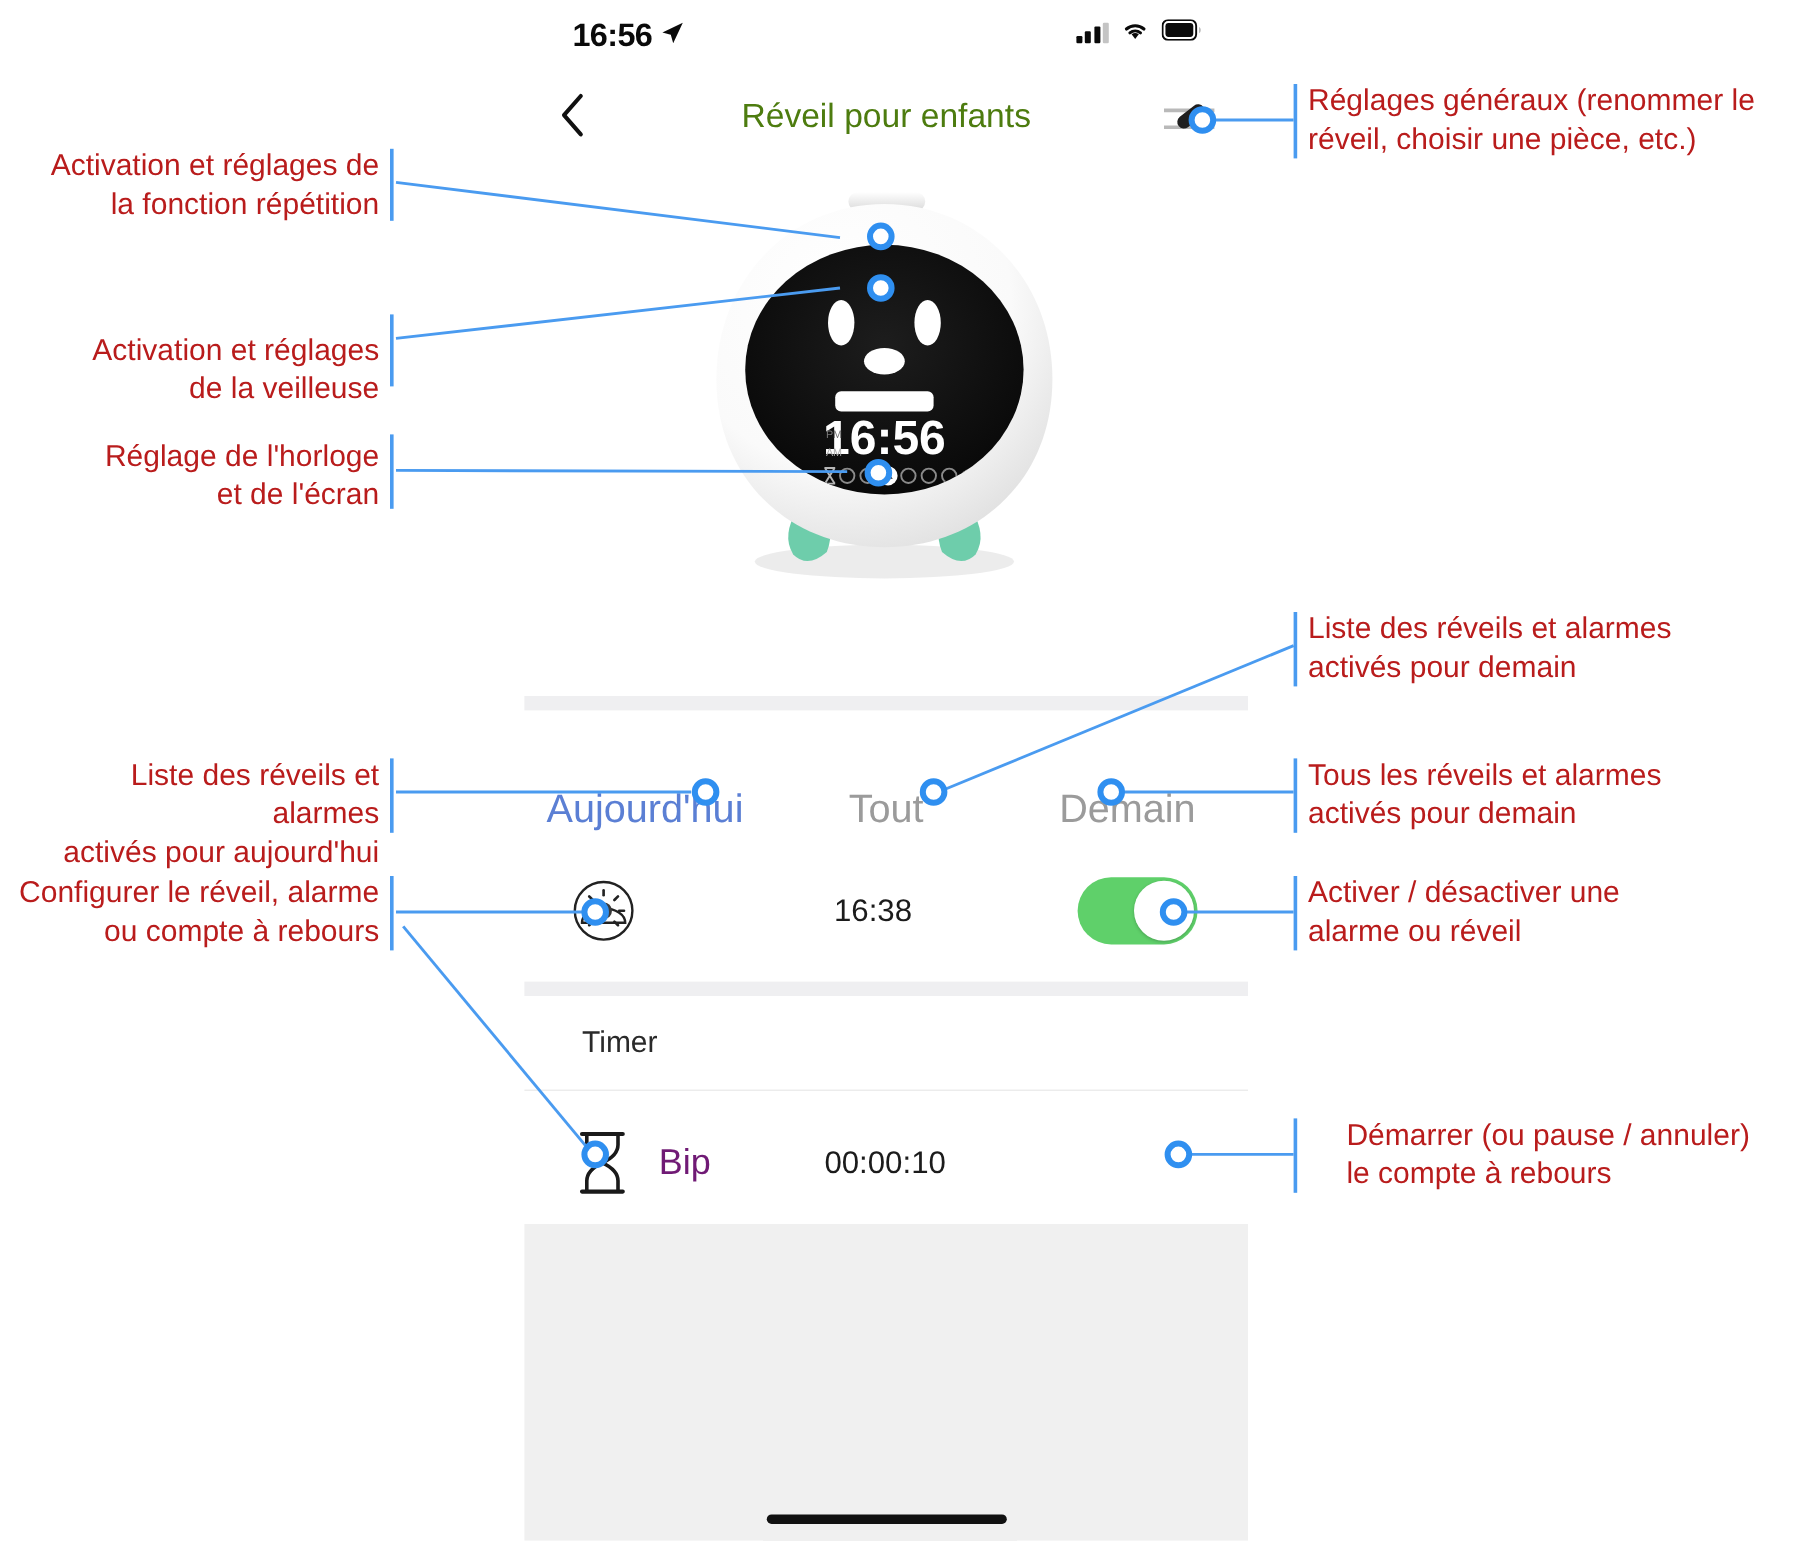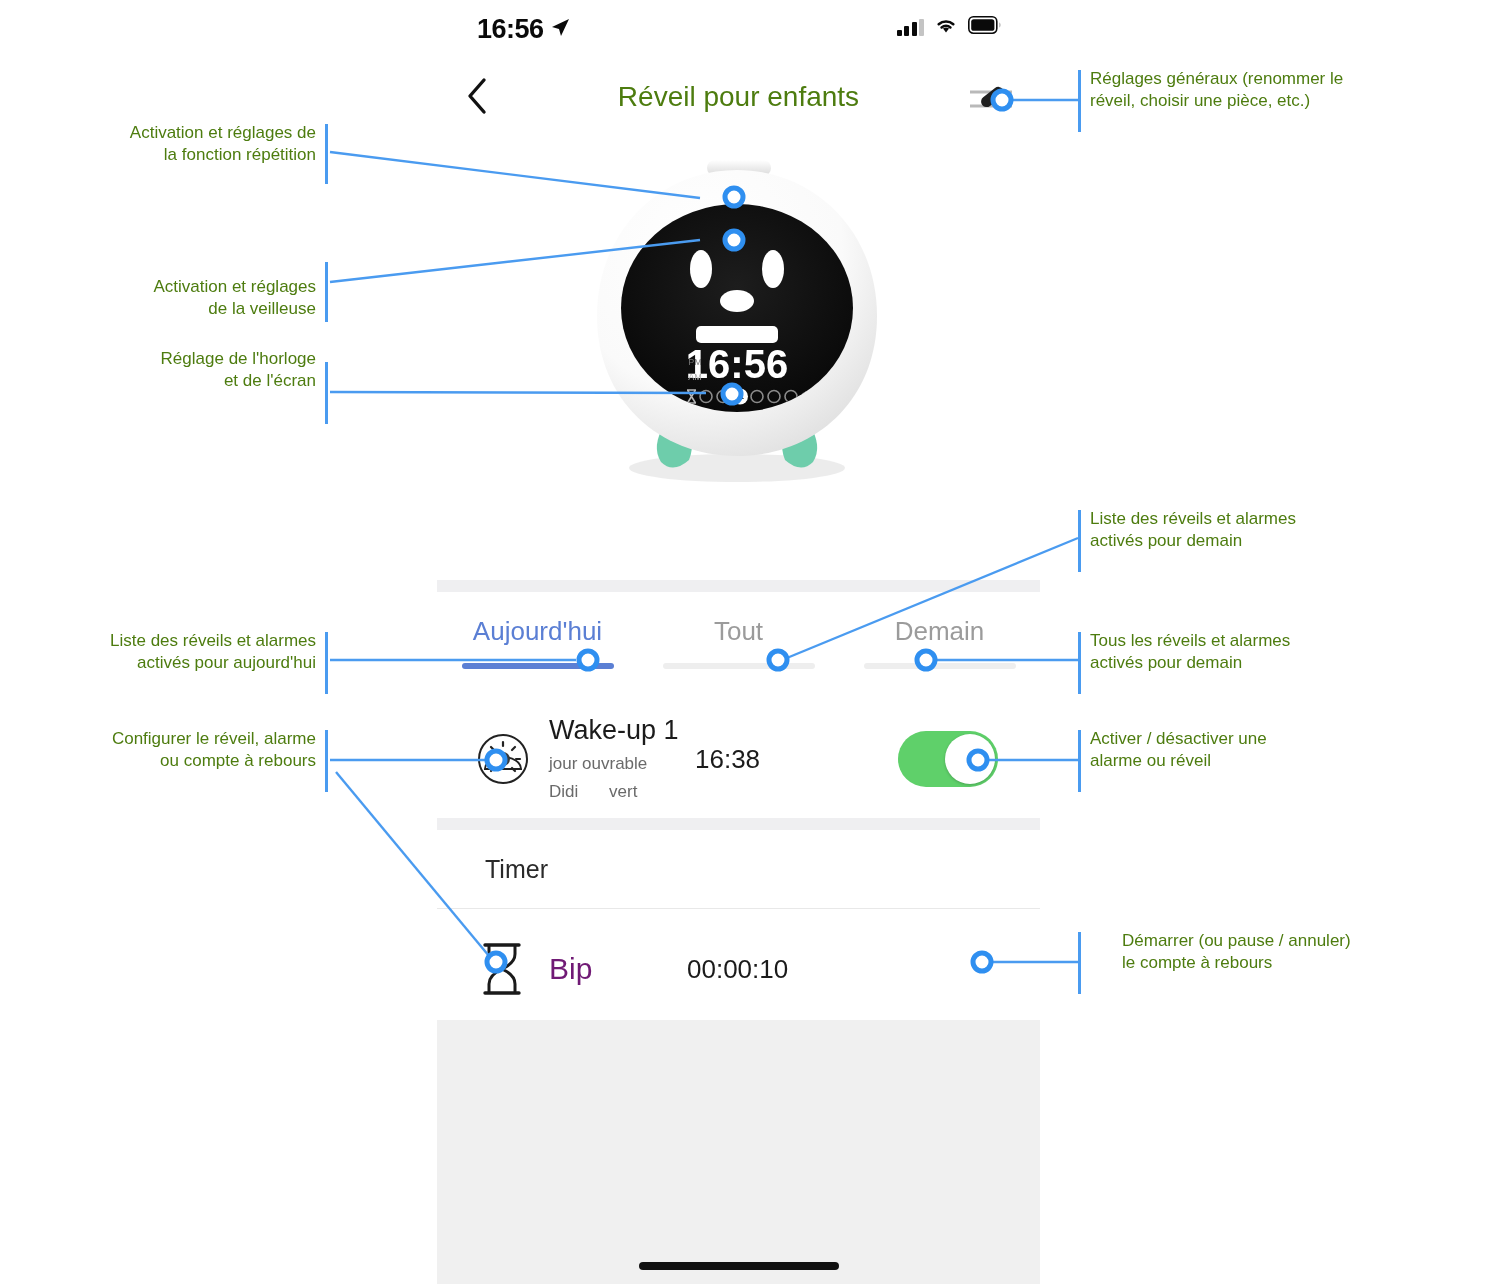--- a/index.html
+++ b/index.html
@@ -117,21 +117,21 @@
   }
   .tab {
     flex: 1;
     position: relative;
     display: flex;
     flex-direction: column;
     align-items: center;
     justify-content: flex-start;
     padding-top: 24px;
   }
-  .tab .lbl { font-size: 26px; color: #9b9b9b; }
+  .tab .lbl { font-size: 33px; color: #9b9b9b; margin-top: 39px; }
   .tab.active .lbl { color: #5b7fd4; }
   .tab .rule {
     margin-top: 16px;
     width: 152px;
     height: 6px;
     border-radius: 3px;
     background: #eeeeee;
   }
   .tab.active .rule { background: #5b7fd4; }
 
@@ -254,23 +254,23 @@
 
   
   .anno-svg {
     position: absolute;
     left: 0; top: 0;
     width: 1494px; height: 1284px;
     pointer-events: none;
   }
   .anno {
     position: absolute;
-    font-size: 17px;
+    font-size: 25px;
     line-height: 1.28;
-    color: #4d7c0f;
+    color: #b91c1c;
     white-space: pre-line;
   }
   .anno.left  { text-align: right; }
   .anno.right { text-align: left; }
   .tick {
     position: absolute;
     width: 3px;
     background: #4a9bf0;
   }
 </style>
@@ -438,28 +438,20 @@
           <path d="M28 11 v4"></path>
             <path d="M16 16 l3 3"></path>
             <path d="M40 16 l-3 3"></path>
           <path d="M11 28 h4"></path>
             <path d="M41 28 h4"></path>
           <path d="M16 40 l3 -3"></path>
             <path d="M40 40 l-3 -3"></path>
         </g>
       </svg>
     </div>
-    <div class="alarm-text">
-      <div class="alarm-name">Wake-up 1</div>
-      <div class="alarm-sub">jour ouvrable</div>
-      <div class="alarm-sub">
-        <span class="didi">Didi</span>
-        <span class="colr">vert</span>
-      </div>
-    </div>
     <div class="alarm-time">16:38</div>
     <div class="toggle">
       <span class="knob"></span>
     </div>
   </div>
 
   <div class="band" style="top:818px; height:12px;"></div>
 
   <div class="row row-timer-head">
     <div class="timer-head-label">Timer</div>
@@ -533,21 +525,21 @@
 <div class="tick" style="left:1078px; top:632px; height:62px;"></div>
 <div class="tick" style="left:1078px; top:730px; height:62px;"></div>
 <div class="tick" style="left:1078px; top:932px; height:62px;"></div>
 
 <div class="anno left" style="left:20px; top:122px; width:296px;">Activation et réglages de
 la fonction répétition</div>
 
 <div class="anno left" style="left:20px; top:260px; width:296px;margin-top:16px;">Activation et réglages
 de la veilleuse</div>
 
-<div class="anno left" style="left:20px; top:348px; width:296px;">Réglage de l'horloge
+<div class="anno left" style="left:20px; top:364px; width:296px;">Réglage de l'horloge
 et de l'écran</div>
 
 <div class="anno left" style="left:14px; top:630px; width:302px;">Liste des réveils et alarmes
 activés pour aujourd'hui</div>
 
 <div class="anno left" style="left:14px; top:728px; width:302px;">Configurer le réveil, alarme
 ou compte à rebours</div>
 
 <div class="anno right" style="left:1090px; top:68px; width:392px;">Réglages généraux (renommer le
 réveil, choisir une pièce, etc.)</div>

